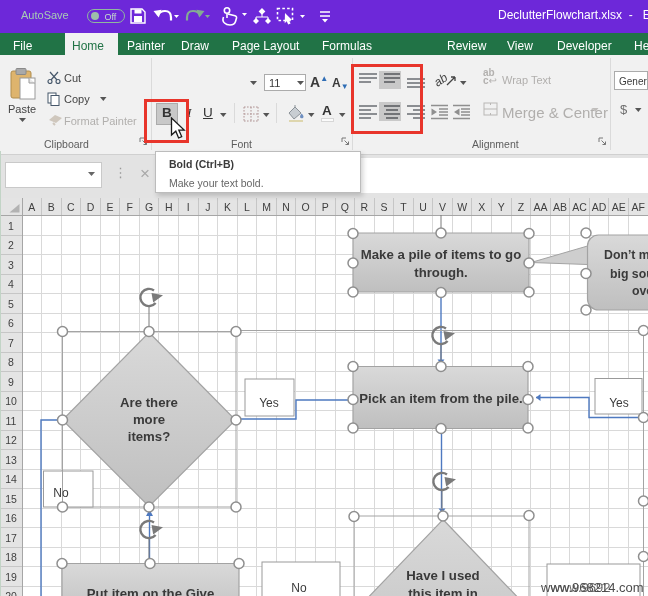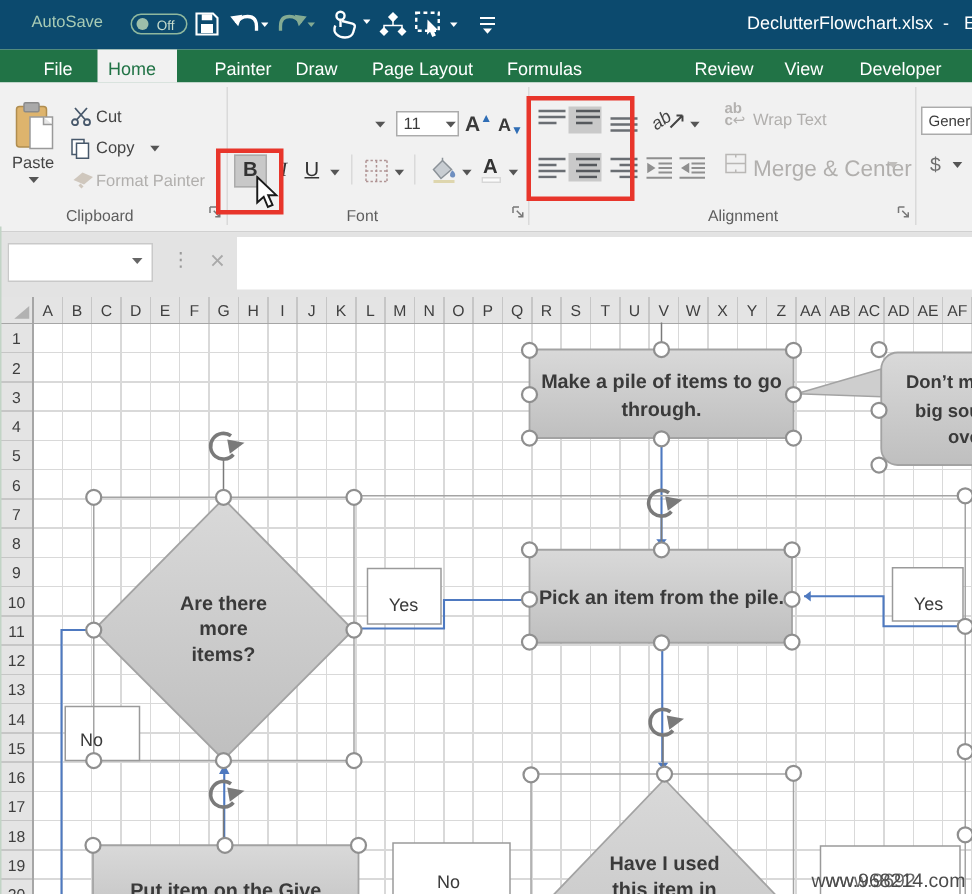--- a/index.html
+++ b/index.html
@@ -1,25 +1,25 @@
 <!DOCTYPE html>
 <html><head><meta charset="utf-8"><style>
 *{margin:0;padding:0;box-sizing:border-box;}
 svg{display:block;}
 html,body{width:648px;height:596px;overflow:hidden;background:#fff;font-family:"Liberation Sans",sans-serif;}
 .abs{position:absolute;}
 #page{position:relative;width:648px;height:596px;overflow:hidden;}
-.tab{color:#fff;font-size:12px;margin-left:16px;}
+.tab{color:#fff;font-size:12px;}
 .glabel{font-size:10.5px;color:#5d5d5d;}
 .gray{color:#b1afad;}
 </style></head>
 <body>
 <div id="page">
 
-<div class="abs" style="left:0;top:0;width:648px;height:33px;background:#0c4a6e;">
+<div class="abs" style="left:0;top:0;width:648px;height:33px;background:#6d28d9;">
   <div class="abs" style="left:21px;top:9px;font-size:11px;color:#a8cbb5;">AutoSave</div>
   <div class="abs" style="left:87px;top:9px;width:38px;height:14px;border:1px solid #8fb89e;border-radius:7px;">
     <div class="abs" style="left:3px;top:2px;width:8px;height:8px;border-radius:50%;background:#9dbfaa;"></div>
     <div class="abs" style="left:16.5px;top:1.5px;font-size:9px;color:#c6dccd;text-align:right;">Off</div>
   </div>
 
   <svg class="abs" style="left:129px;top:7px" width="18" height="18" viewBox="0 0 18 18">
     <path d="M2 2 h11 l3 3 v11 h-14 z" fill="none" stroke="#fff" stroke-width="1.4"></path>
     <rect x="5" y="9" width="8" height="6" fill="#fff"></rect>
     <rect x="5.5" y="2.5" width="7" height="4" fill="#fff"></rect>
@@ -550,15 +550,19 @@
         <circle cx="62" cy="563.5" r="5" fill="#fff" stroke="#8f8f8f" stroke-width="1.5"></circle>
         <circle cx="150" cy="563.5" r="5" fill="#fff" stroke="#8f8f8f" stroke-width="1.5"></circle>
         <circle cx="239" cy="563.5" r="5" fill="#fff" stroke="#8f8f8f" stroke-width="1.5"></circle>
         <circle cx="643.5" cy="417.5" r="5" fill="#fff" stroke="#8f8f8f" stroke-width="1.5"></circle>
         <circle cx="643.5" cy="330.5" r="5" fill="#fff" stroke="#8f8f8f" stroke-width="1.5"></circle>
         <circle cx="643.5" cy="501" r="5" fill="#fff" stroke="#8f8f8f" stroke-width="1.5"></circle>
         <circle cx="643.5" cy="556.5" r="5" fill="#fff" stroke="#8f8f8f" stroke-width="1.5"></circle>
       </g>
 </svg>
 
+<div class="abs" style="left:155px;top:151px;width:206px;height:42px;background:#fff;border:1px solid #bcbcbc;box-shadow:2px 3px 5px rgba(0,0,0,0.18);">
+  <div class="abs" style="left:13px;top:6px;font-size:10.5px;font-weight:bold;color:#3b3b3b;">Bold (Ctrl+B)</div>
+  <div class="abs" style="left:13px;top:25px;font-size:10.5px;color:#666;">Make your text bold.</div>
+</div>
 
 <div class="abs" style="left:0;top:151px;width:1px;height:445px;background:#c2d4c6;"></div>
 
 </div>
 </body></html>

